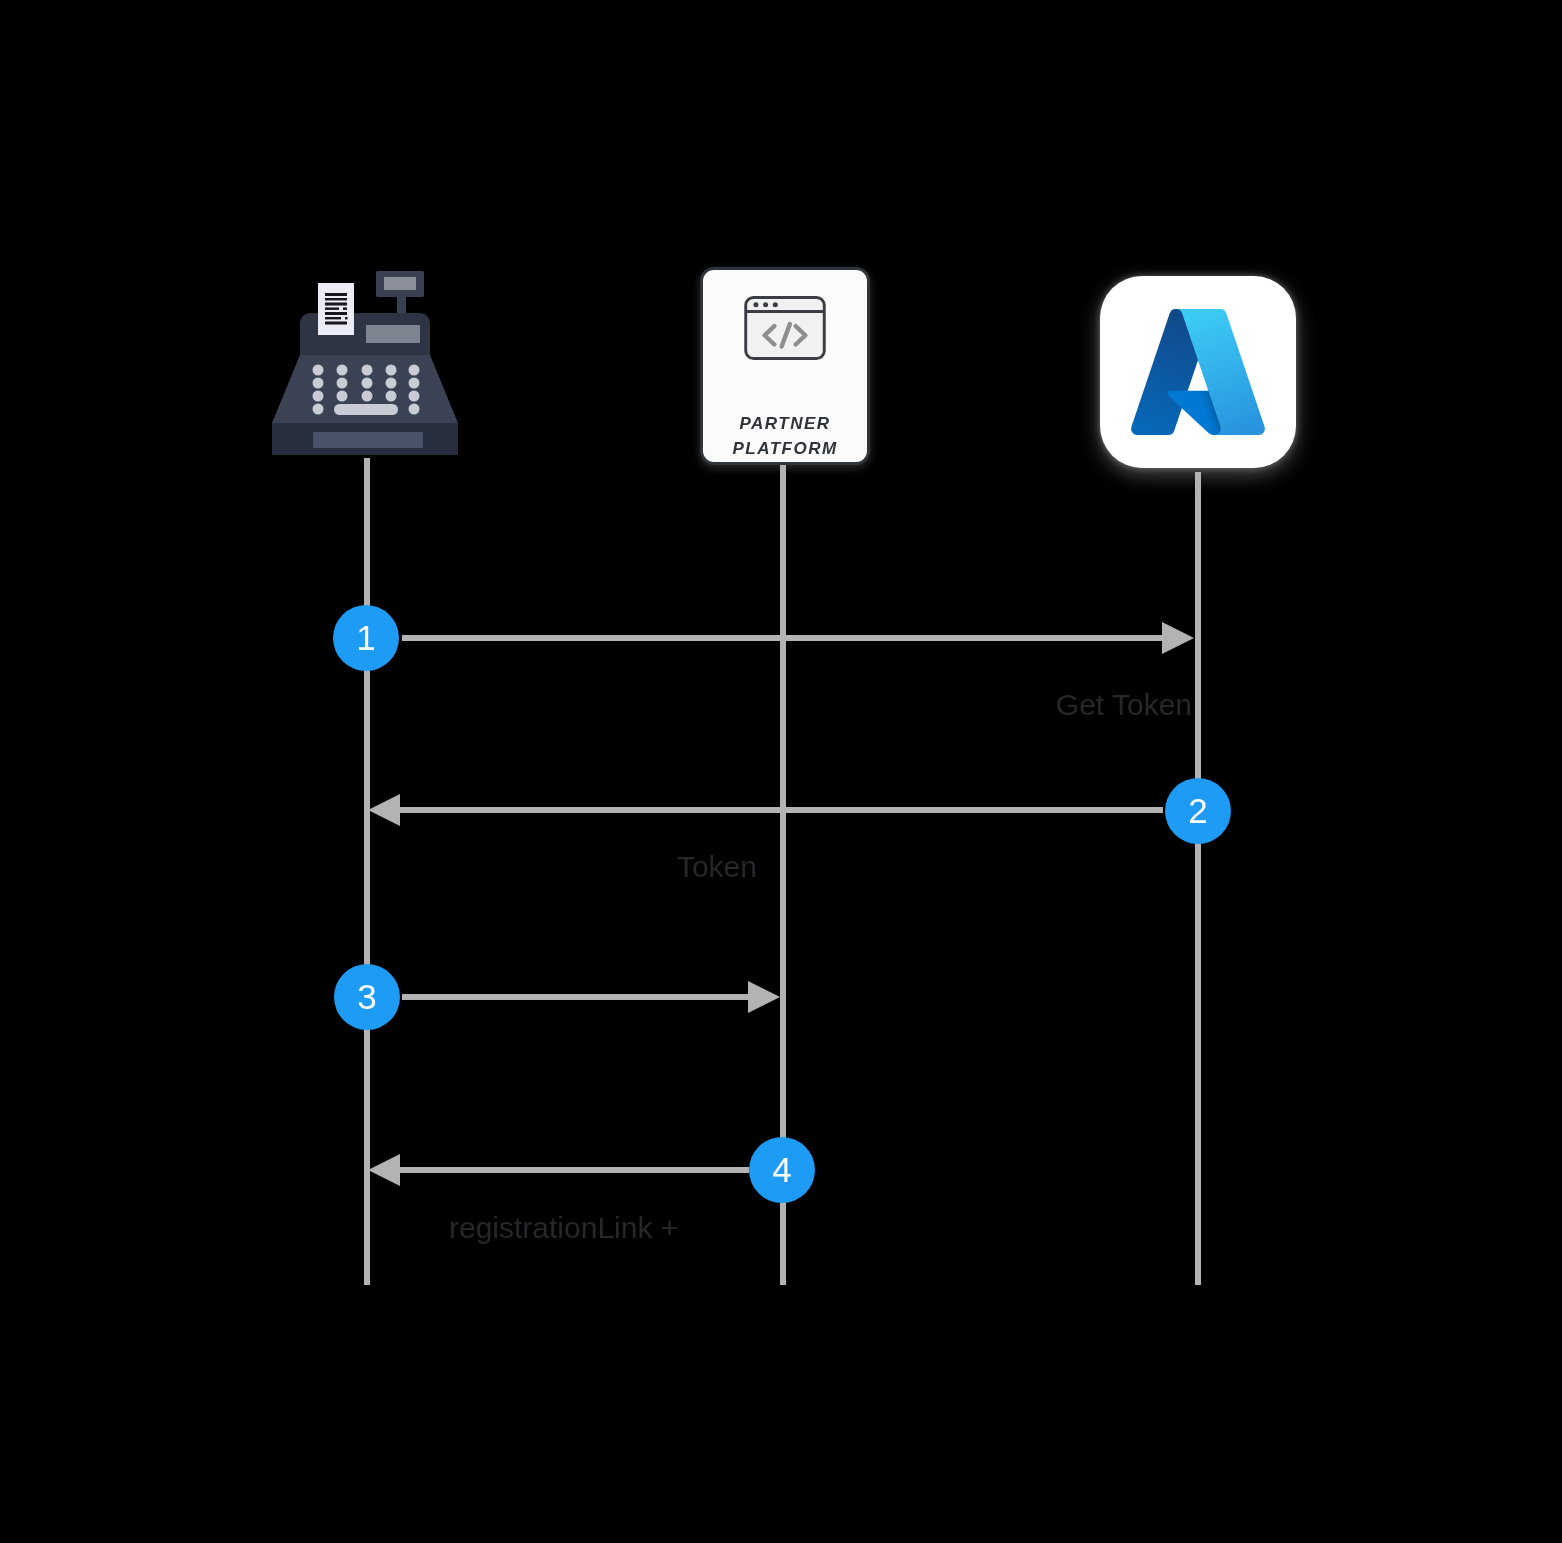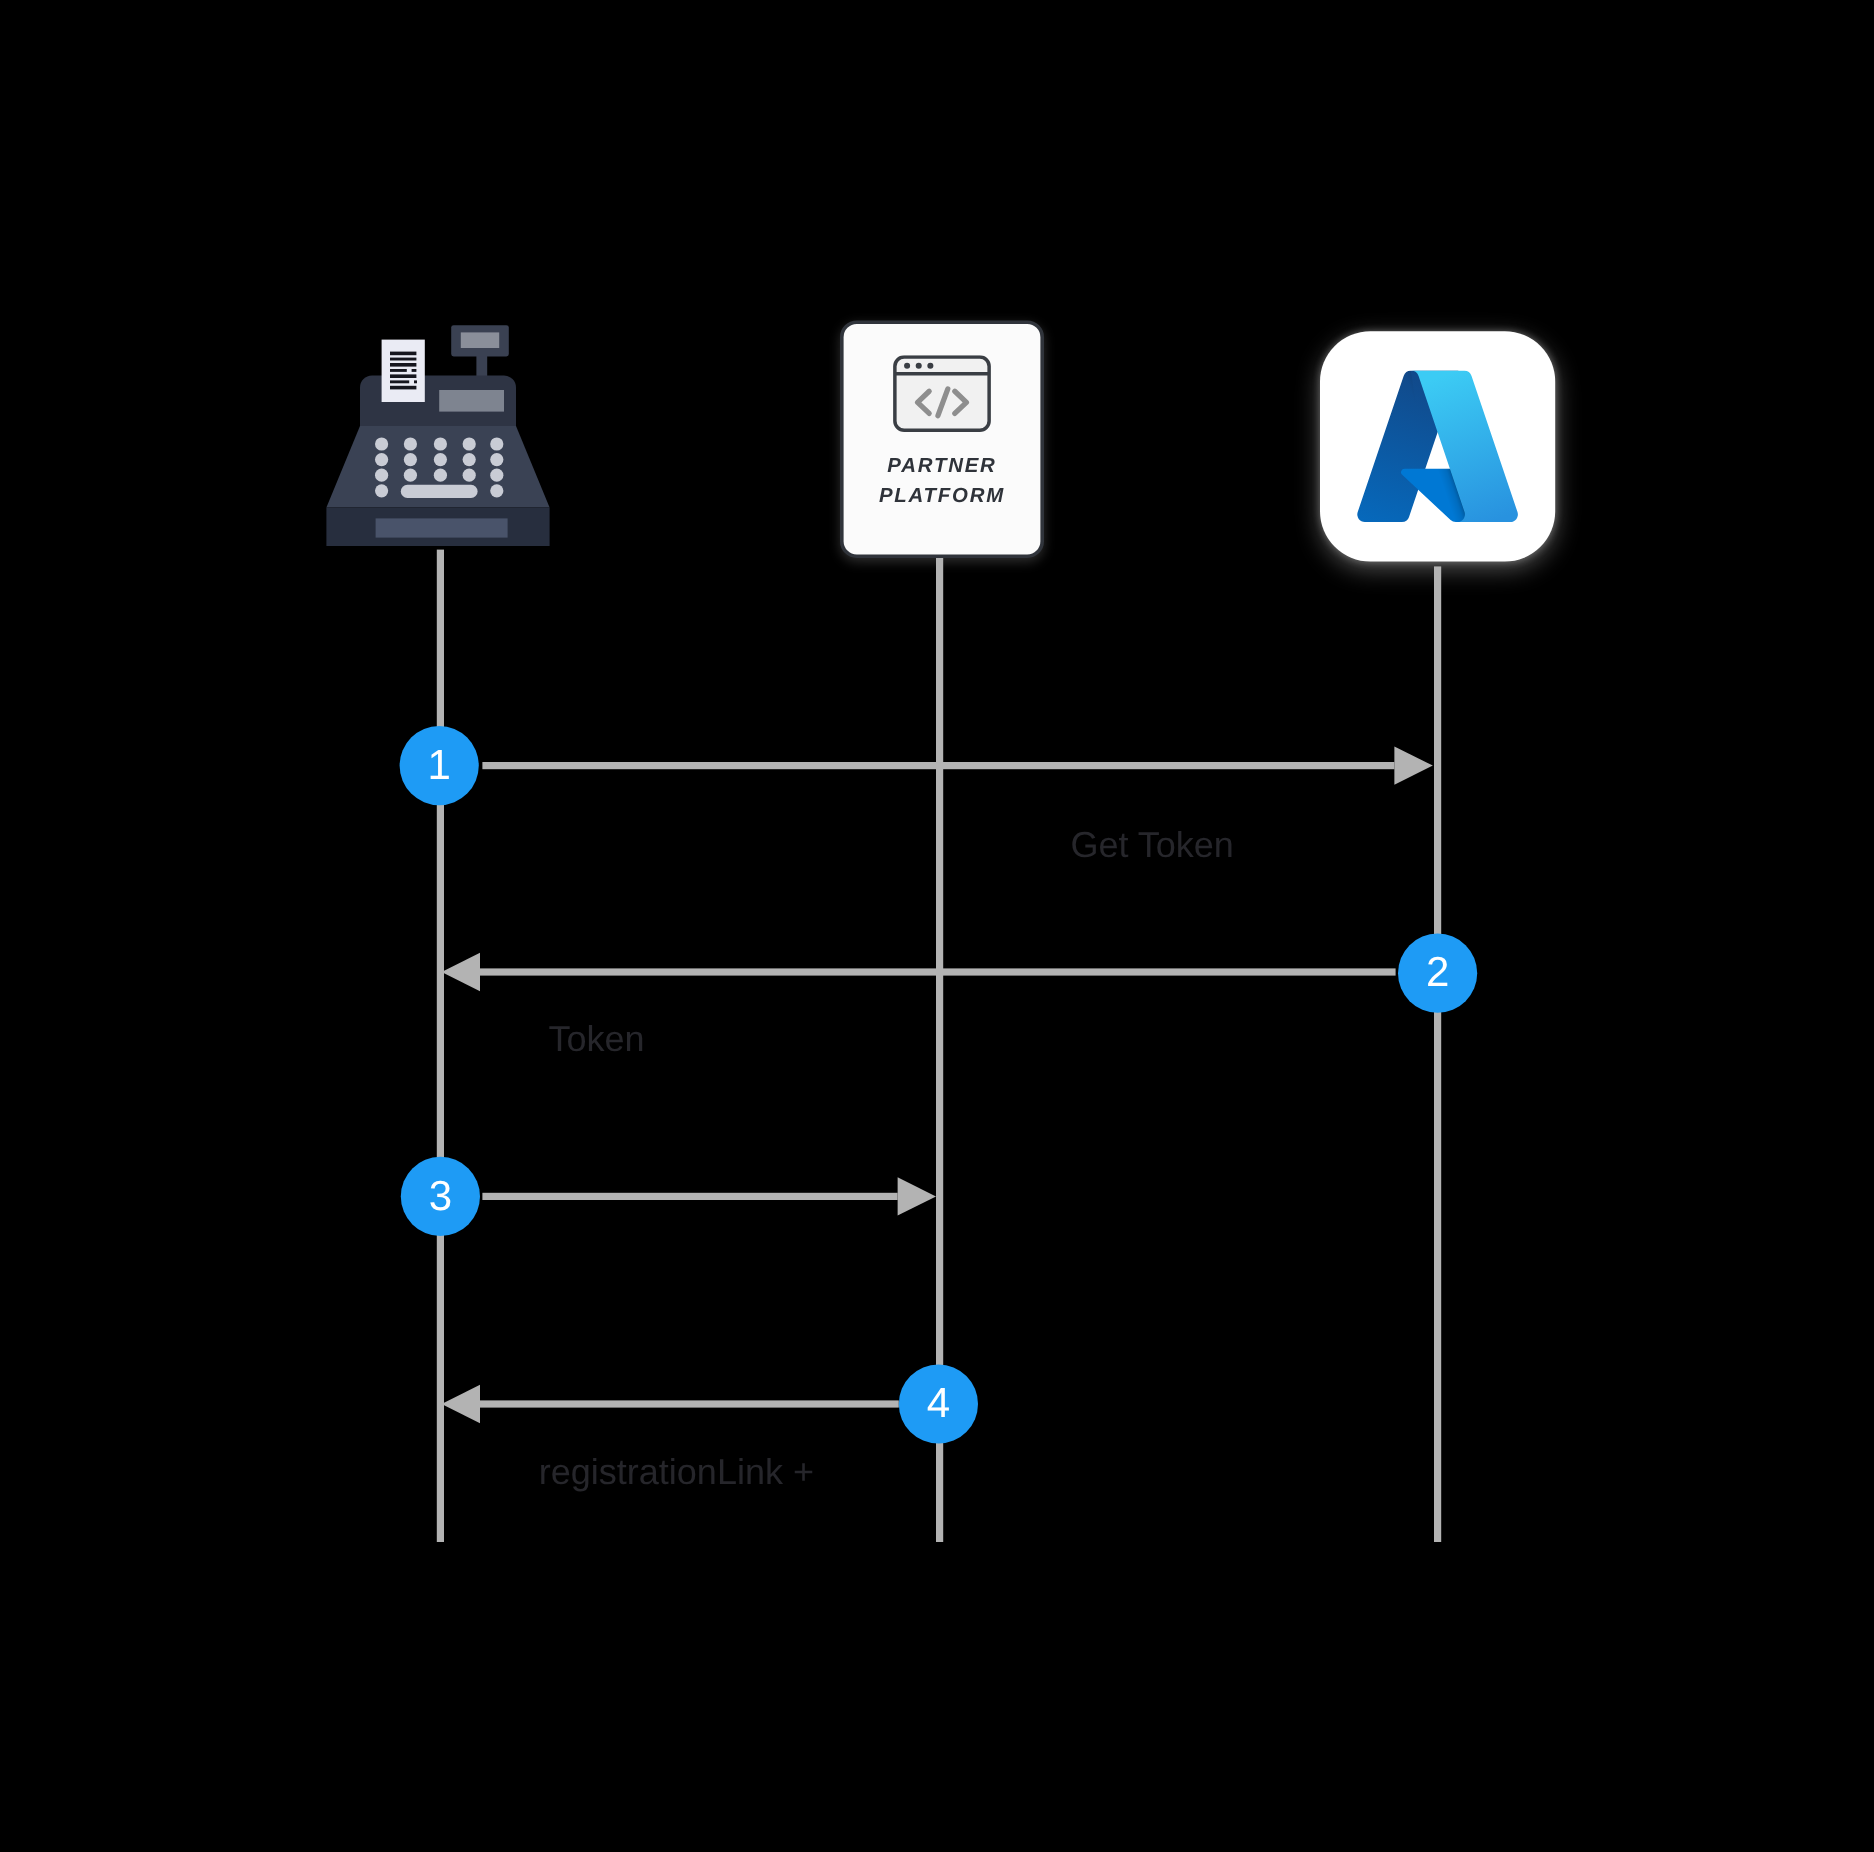--- a/index.html
+++ b/index.html
@@ -12,21 +12,21 @@
     overflow: hidden;
   }
   .register-svg { position: absolute; left: 270px; top: 268px; width: 192px; height: 190px; }
   .partner-box {
     position: absolute; left: 700px; top: 267px; width: 170px; height: 198px;
     box-sizing: border-box;
     background: #FBFBFB;
     border: 3px solid var(--partner-border, #30343B);
     border-radius: 14px;
     box-shadow: 0 3px 10px rgba(130,130,130,0.35);
-    display: flex; flex-direction: column; align-items: center;
+    display: flex; flex-direction: column; align-items: center; gap: 36px;
   }
   .code-window-svg { width: 82px; height: 64px; margin-top: 26px; }
   .partner-label {
     margin-top: 15px;
     font-size: 17px; line-height: 25px;
     font-style: italic; font-weight: 600;
     letter-spacing: 1.5px;
     color: #2F333A;
     text-align: center;
   }
@@ -68,21 +68,21 @@
   .badge.b2 { left: 1165px; top: 778px; }
   .badge.b3 { left: 334px; top: 964px; }
   .badge.b4 { left: 749px; top: 1137px; }
   
   .msg-label {
     position: absolute;
     color: var(--label-text, #26262B);
     font-size: 30px; font-weight: 500; line-height: 36px;
     white-space: nowrap;
   }
-  .msg-label.centered { width: 300px; text-align: left; }
+  .msg-label.centered { width: 300px; text-align: right; }
   .msg-label.l1 { left: 892px; top: 687px; }
   .msg-label.l2 { left: 457px; top: 849px; }
   .msg-label.l3 { left: 418px; top: 1030px; }
   .msg-label.l4a { left: 418px; top: 1210px; margin-left: 31px; }
   .msg-label.l4b { left: 418px; top: 1258px; }
 </style>
 </head>
 <body>
 
 <div class="stage">

